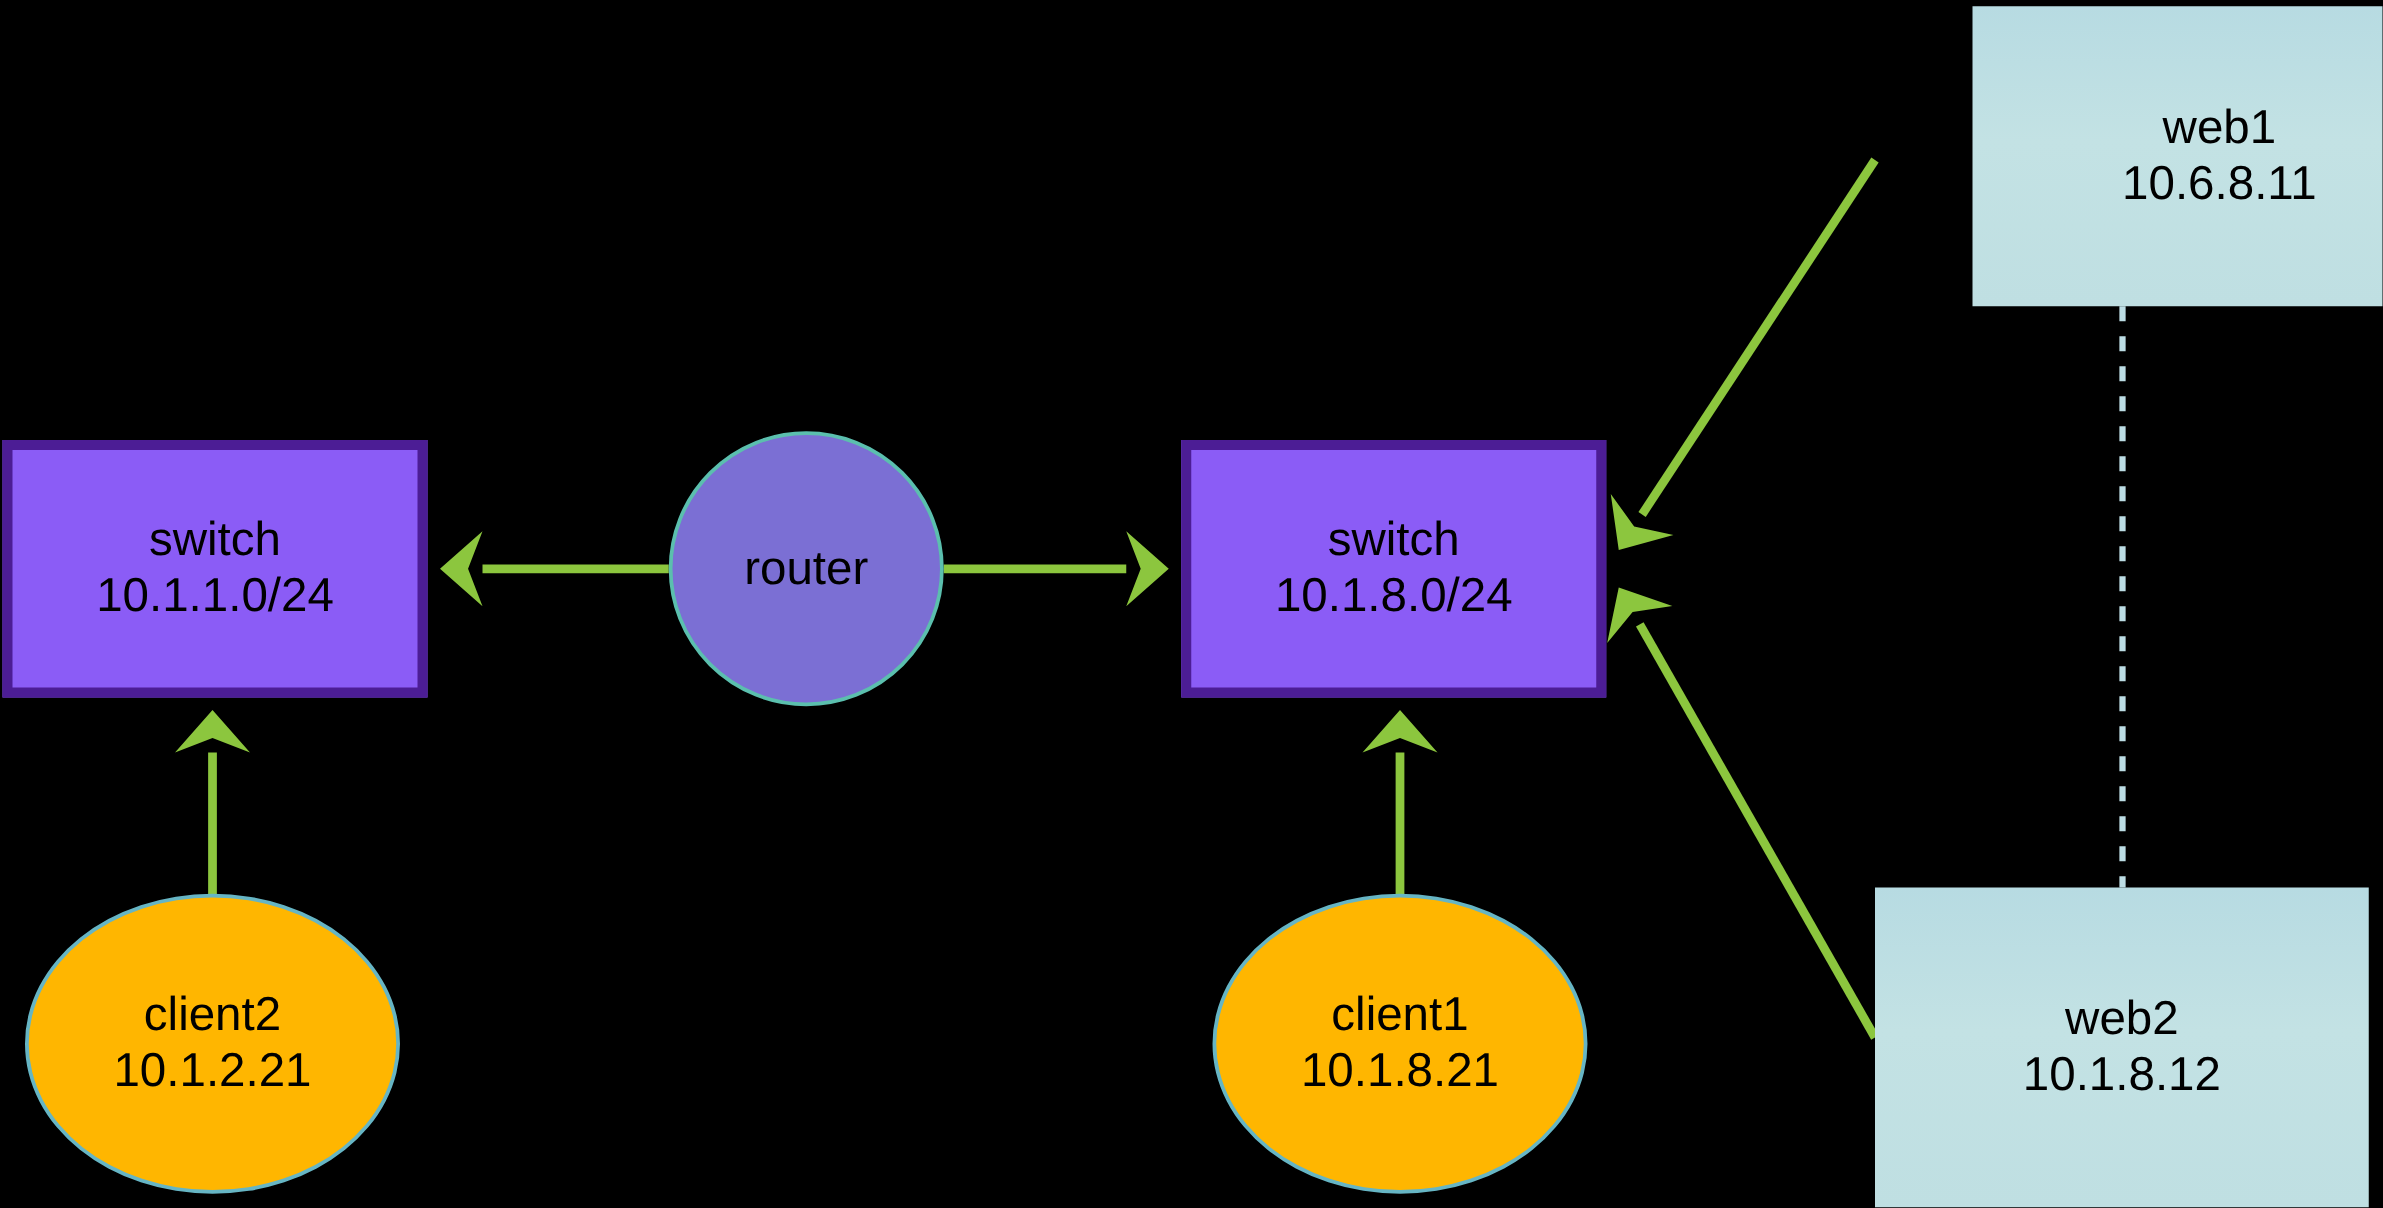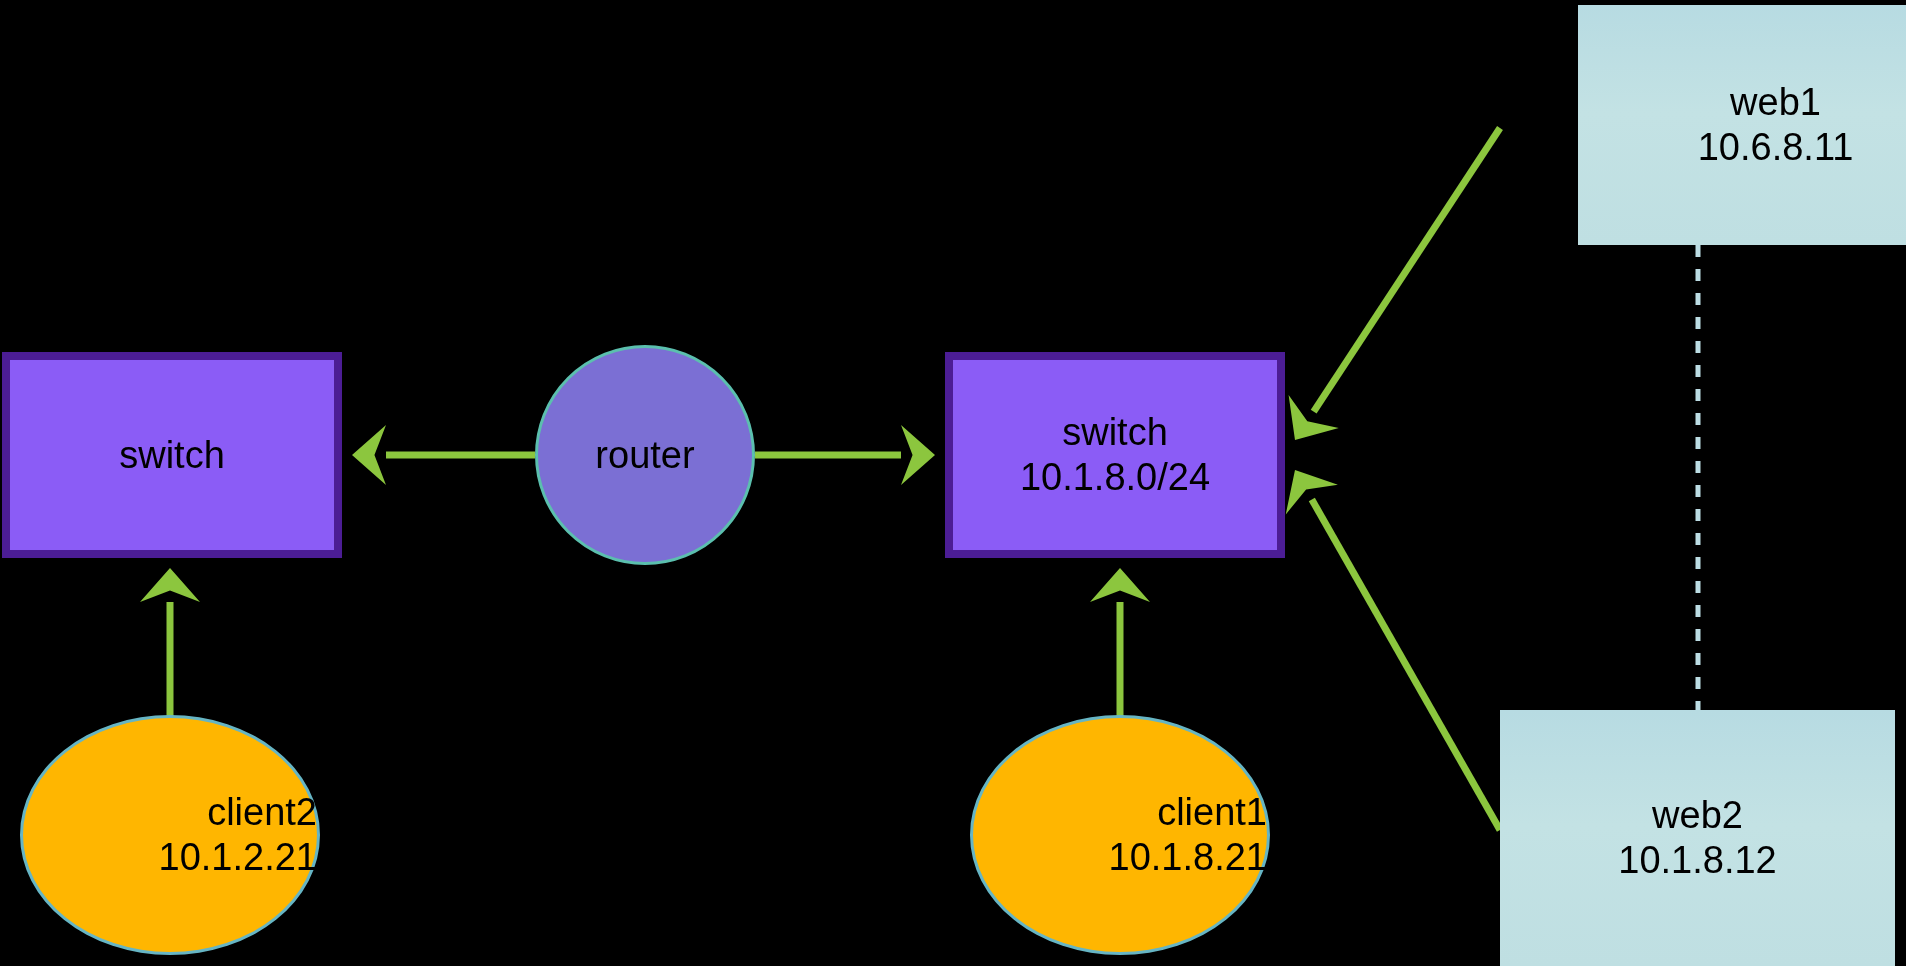--- a/index.html
+++ b/index.html
@@ -48,21 +48,20 @@
     border: 8px solid #4c1d95;
     box-sizing: border-box;
     font-size: 38px;
   }
   .node-ellipse-client {
     background: #ffb600;
     border: 3px solid #66b5c4;
     box-sizing: border-box;
     border-radius: 50%;
     font-size: 38px;
-    align-items: flex-end;
   }
   .node-circle-router {
     background: #7b6fd4;
     border: 3px solid #5bbfae;
     box-sizing: border-box;
     border-radius: 50%;
     font-size: 38px;
   }
   .node-box-web {
     background: linear-gradient(180deg, #b7dbe2 0%, #c3e2e4 45%, #bfdfe2 100%);
@@ -86,20 +85,21 @@
       <polygon points="1120.00,568.00 1150.00,602.00 1120.00,590.44 1090.00,602.00" fill="#8cc63e"></polygon>
       <line x1="1500" y1="128" x2="1313.6702307762494" y2="411.5848195015131" stroke="#8cc63e" stroke-width="7" stroke-linecap="butt"></line>
       <polygon points="1295.00,440.00 1288.60,395.11 1307.32,421.25 1338.74,428.06" fill="#8cc63e"></polygon>
       <line x1="1500" y1="830" x2="1311.8245130358337" y2="499.54548630682973" stroke="#8cc63e" stroke-width="7" stroke-linecap="butt"></line>
       <polygon points="1295.00,470.00 1337.89,484.70 1306.10,489.50 1285.75,514.39" fill="#8cc63e"></polygon>
       <line x1="1698" y1="245" x2="1698" y2="710" stroke="#bcdde4" stroke-width="5" stroke-linecap="butt" stroke-dasharray="12 12"></line>
     </svg>
 
   <div class="node node-box-switch" id="node-switch-left" style="left: 2px; top: 352px; width: 340px; height: 206px;">
     <span class="node-title">switch</span>
+    <span class="node-sub">10.1.1.0/24</span>
   </div>
 
   <div class="node node-circle-router" id="node-router" style="left: 535px; top: 345px; width: 220px; height: 220px;">
     <span class="node-title">router</span>
   </div>
 
   <div class="node node-box-switch" id="node-switch-right" style="left: 945px; top: 352px; width: 340px; height: 206px;">
     <span class="node-title">switch</span>
     <span class="node-sub">10.1.8.0/24</span>
   </div>

